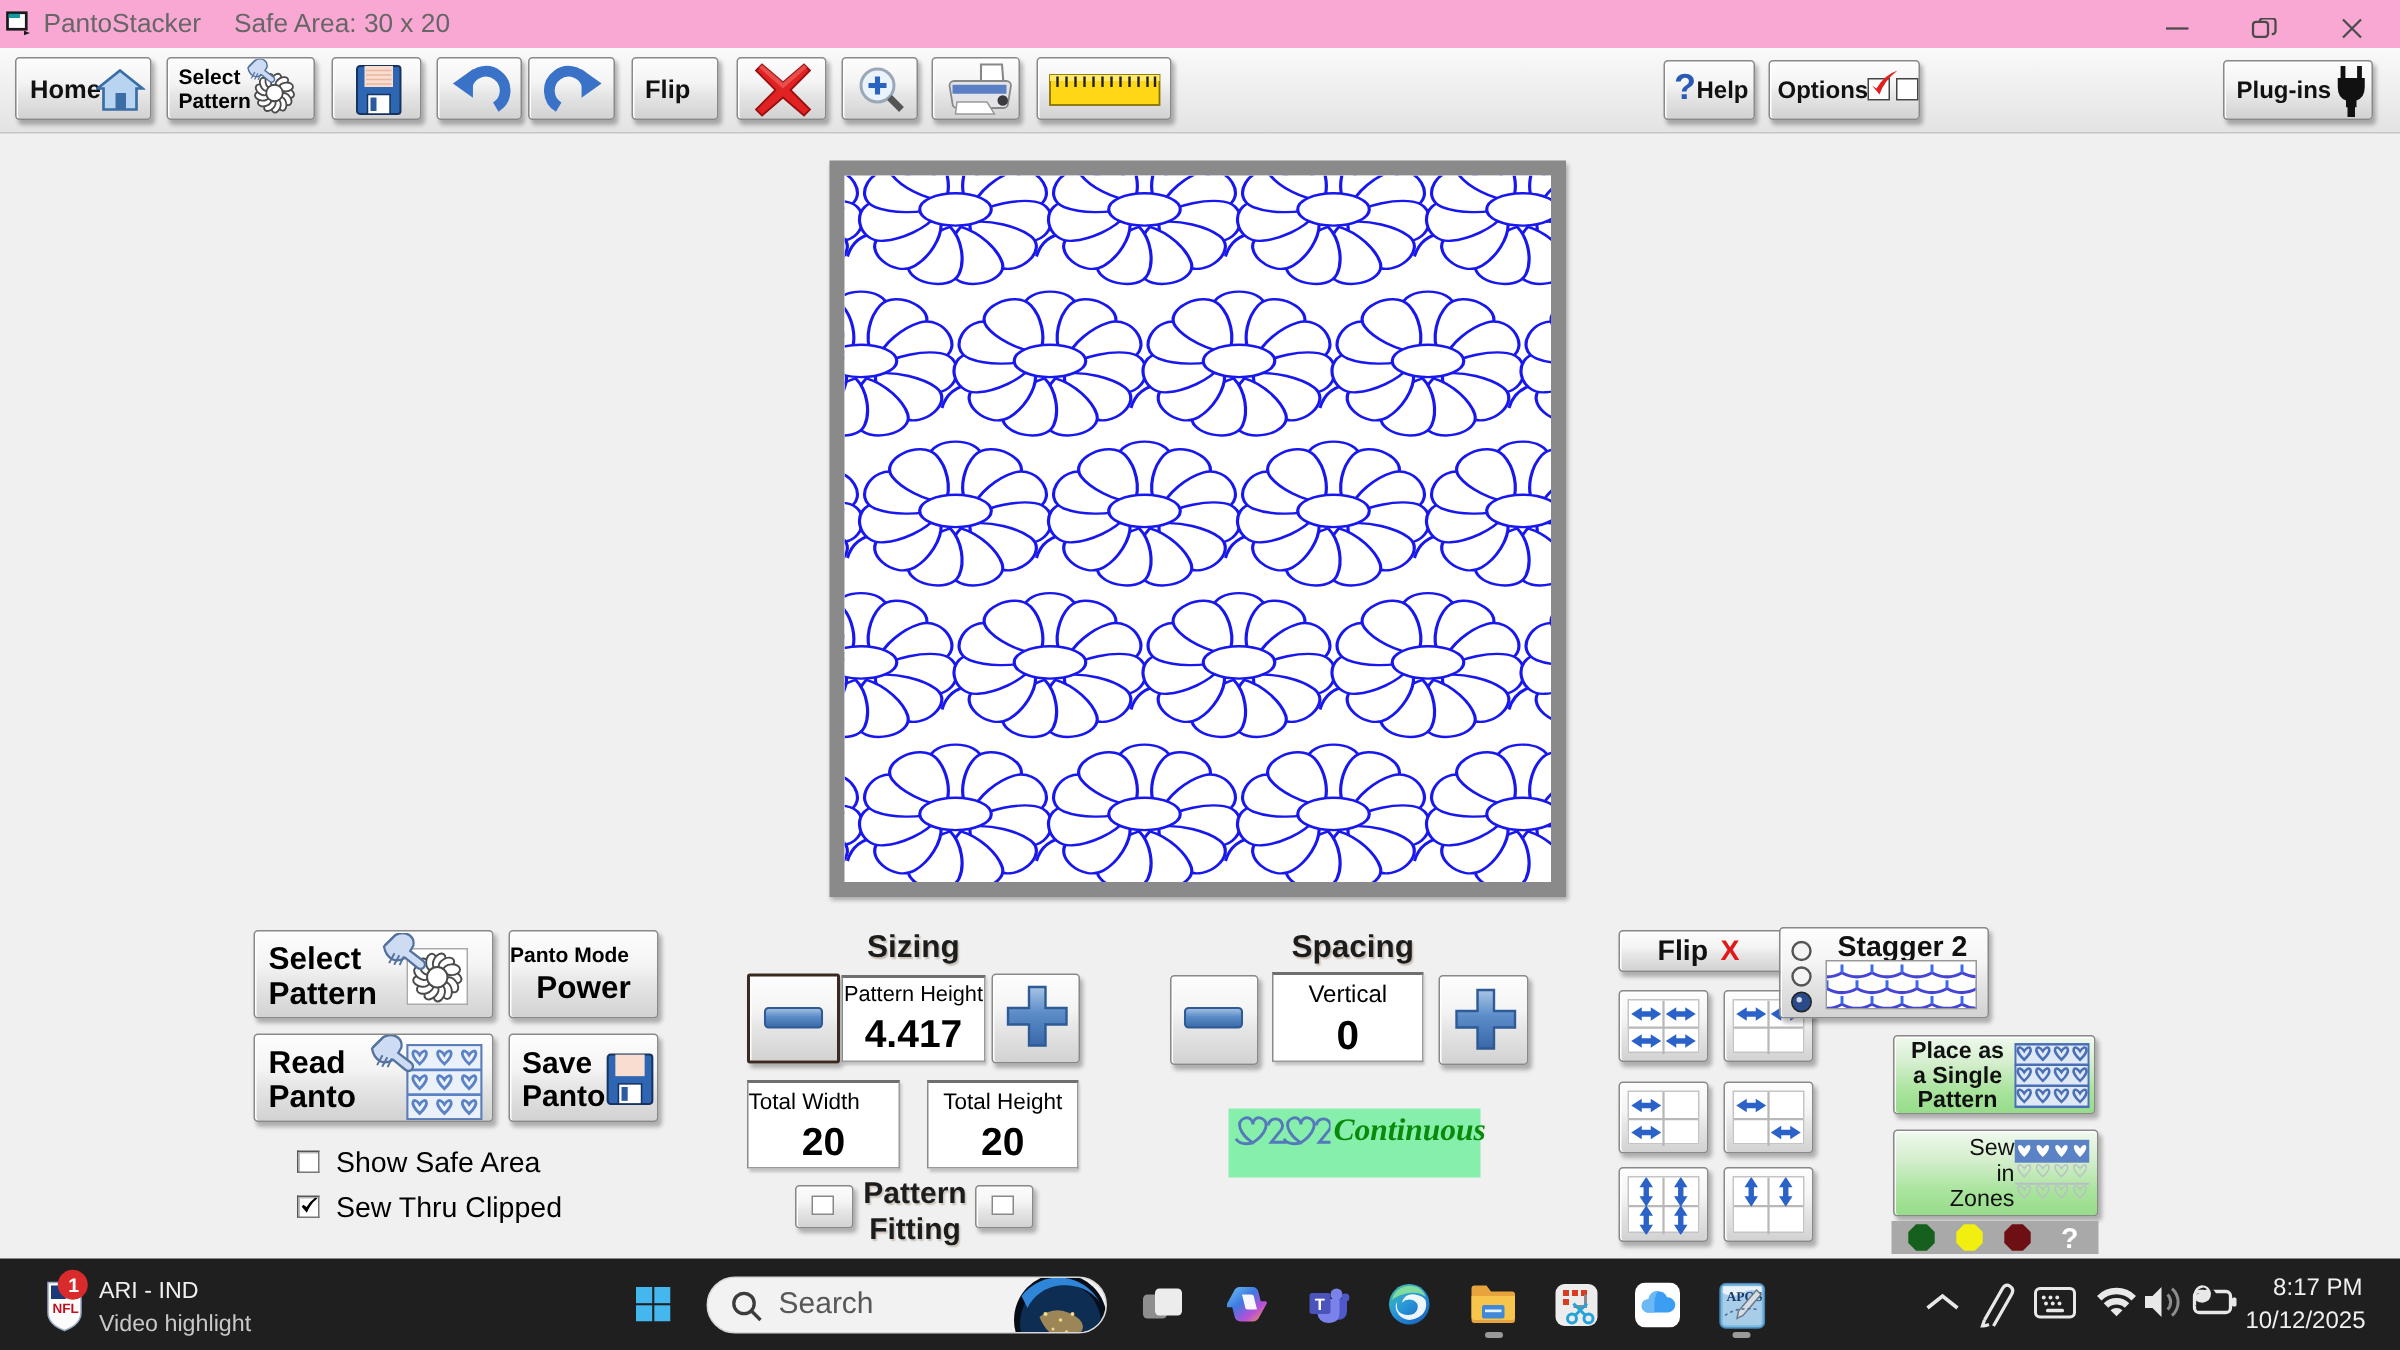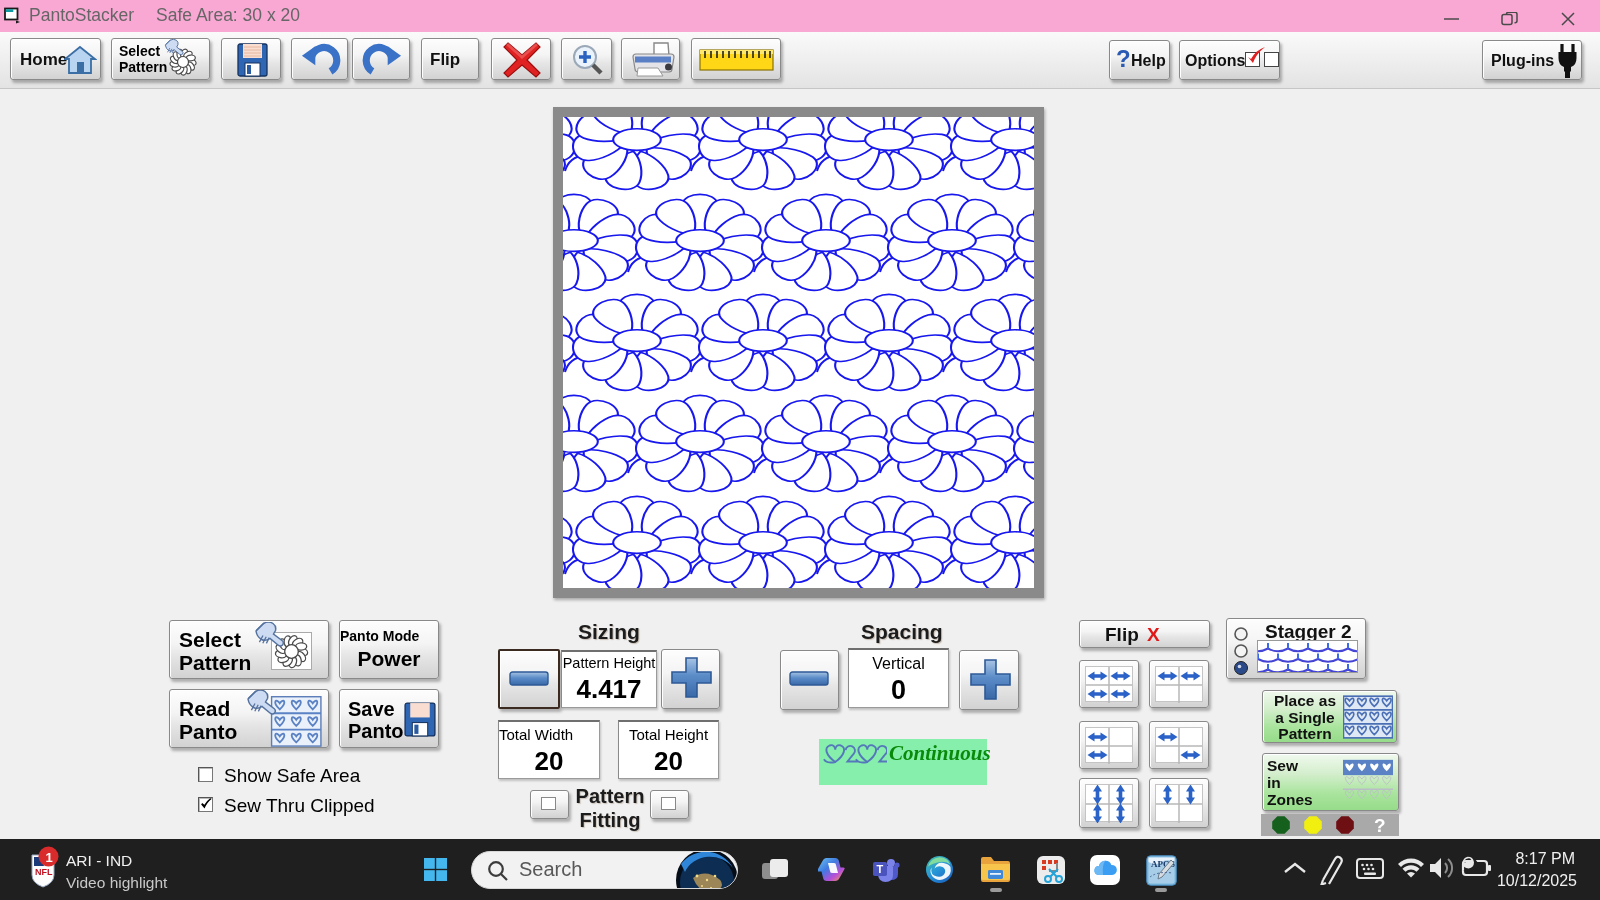--- a/index.html
+++ b/index.html
@@ -395,21 +395,21 @@
 <div class="b3" style="left:1149px;top:778px;width:60px;height:50px">
       <div class="abs" style="left:5px;top:5px;right:5px;bottom:5px;background:#fff;border:1px solid #c4c4c4"></div>
       <svg class="abs" style="left:6px;top:6px" width="46" height="38" viewBox="0 0 46 38">
         <path d="M 23,0 V 38 M 0,19 H 46" stroke="#b8b8b8" stroke-width="1.5" fill="none"></path>
         <g fill="#2a62c8">
           <use href="#ha" x="0.5" y="3.5" transform="rotate(90 11.5 9.5)"></use>
           <use href="#ha" x="23.5" y="3.5" transform="rotate(90 34.5 9.5)"></use>
         </g>
       </svg>
     </div>
-<div class="b3" style="left:1226px;top:618px;width:140px;height:61px">
+<div class="b3" style="left:1186px;top:618px;width:140px;height:61px">
 <span class="abs" style="left:38px;top:2px;font-size:19px;font-weight:700;color:#111">Stagger 2</span>
 <svg class="abs" style="left:6px;top:8px" width="16" height="50" viewBox="0 0 16 50">
 <circle cx="8" cy="7" r="6" fill="#f4f4f4" stroke="#555" stroke-width="1.6"></circle>
 <circle cx="8" cy="24" r="6" fill="#f4f4f4" stroke="#555" stroke-width="1.6"></circle>
 <circle cx="8" cy="41" r="6.5" fill="#2a4a8a" stroke="#222" stroke-width="1"></circle>
 <circle cx="6.5" cy="39.5" r="1.8" fill="#cfd8ea"></circle>
 </svg>
 <div class="abs" style="left:30px;top:21px;width:101px;height:33px;background:#fff;border:1px solid #999;overflow:hidden">
 <svg width="101" height="33" viewBox="0 0 101 33">
           <path d="M -10,7.5 q 10,5.5 20,0 M 10,7.5 q 10,5.5 20,0 M 30,7.5 q 10,5.5 20,0 M 50,7.5 q 10,5.5 20,0 M 70,7.5 q 10,5.5 20,0 M 90,7.5 q 10,5.5 20,0" stroke="#4545d5" stroke-width="2" fill="none"></path>
@@ -433,21 +433,21 @@
         <path d="M 33.8,26.8 C 25.5,19.2 30.2,14.9 33.8,20.6 C 37.4,14.9 42.1,19.2 33.8,26.8 Z"></path>
         <path d="M 47.2,26.8 C 38.9,19.2 43.6,14.9 47.2,20.6 C 50.8,14.9 55.5,19.2 47.2,26.8 Z"></path>
         <path d="M 7.0,42.0 C -1.3,34.4 3.4,30.1 7.0,35.8 C 10.6,30.1 15.3,34.4 7.0,42.0 Z"></path>
         <path d="M 20.4,42.0 C 12.1,34.4 16.8,30.1 20.4,35.8 C 24.0,30.1 28.7,34.4 20.4,42.0 Z"></path>
         <path d="M 33.8,42.0 C 25.5,34.4 30.2,30.1 33.8,35.8 C 37.4,30.1 42.1,34.4 33.8,42.0 Z"></path>
         <path d="M 47.2,42.0 C 38.9,34.4 43.6,30.1 47.2,35.8 C 50.8,30.1 55.5,34.4 47.2,42.0 Z"></path>
         <path d="M 0,15.2 H 54 M 0,30.4 H 54"></path>
       </svg>
     </div>
 <div class="b3 b3g" style="left:1262px;top:753px;width:137px;height:58px">
-<span class="abs" style="left:4px;top:3px;width:76px;text-align:left;font-size:15.5px;font-weight:700;color:#111;line-height:17px">Sew<br>in<br>Zones</span>
+<span class="abs" style="left:4px;top:3px;width:76px;text-align:right;font-size:15.5px;font-weight:400;color:#111;line-height:17px">Sew<br>in<br>Zones</span>
 <svg class="abs" style="left:80px;top:4px" width="50" height="50" viewBox="0 0 54 50">
 <rect x="0" y="0" width="54" height="16.5" fill="#5a82c4"></rect>
         <path d="M 7.0,12.4 C -1.0,5.0 3.5,0.8 7.0,6.4 C 10.5,0.8 15.0,5.0 7.0,12.4 Z" fill="#fff" stroke="none"></path>
         <path d="M 20.4,12.4 C 12.3,5.0 16.9,0.8 20.4,6.4 C 23.9,0.8 28.4,5.0 20.4,12.4 Z" fill="#fff" stroke="none"></path>
         <path d="M 33.8,12.4 C 25.8,5.0 30.3,0.8 33.8,6.4 C 37.3,0.8 41.8,5.0 33.8,12.4 Z" fill="#fff" stroke="none"></path>
         <path d="M 47.2,12.4 C 39.2,5.0 43.7,0.8 47.2,6.4 C 50.7,0.8 55.2,5.0 47.2,12.4 Z" fill="#fff" stroke="none"></path>
         <path d="M 7.0,26.6 C -1.0,19.3 3.5,15.1 7.0,20.7 C 10.5,15.1 15.0,19.3 7.0,26.6 Z" fill="none" stroke="#b9bec6"></path>
         <path d="M 20.4,26.6 C 12.3,19.3 16.9,15.1 20.4,20.7 C 23.9,15.1 28.4,19.3 20.4,26.6 Z" fill="none" stroke="#b9bec6"></path>
         <path d="M 33.8,26.6 C 25.8,19.3 30.3,15.1 33.8,20.7 C 37.3,15.1 41.8,19.3 33.8,26.6 Z" fill="none" stroke="#b9bec6"></path>
         <path d="M 47.2,26.6 C 39.2,19.3 43.7,15.1 47.2,20.7 C 50.7,15.1 55.2,19.3 47.2,26.6 Z" fill="none" stroke="#b9bec6"></path>

